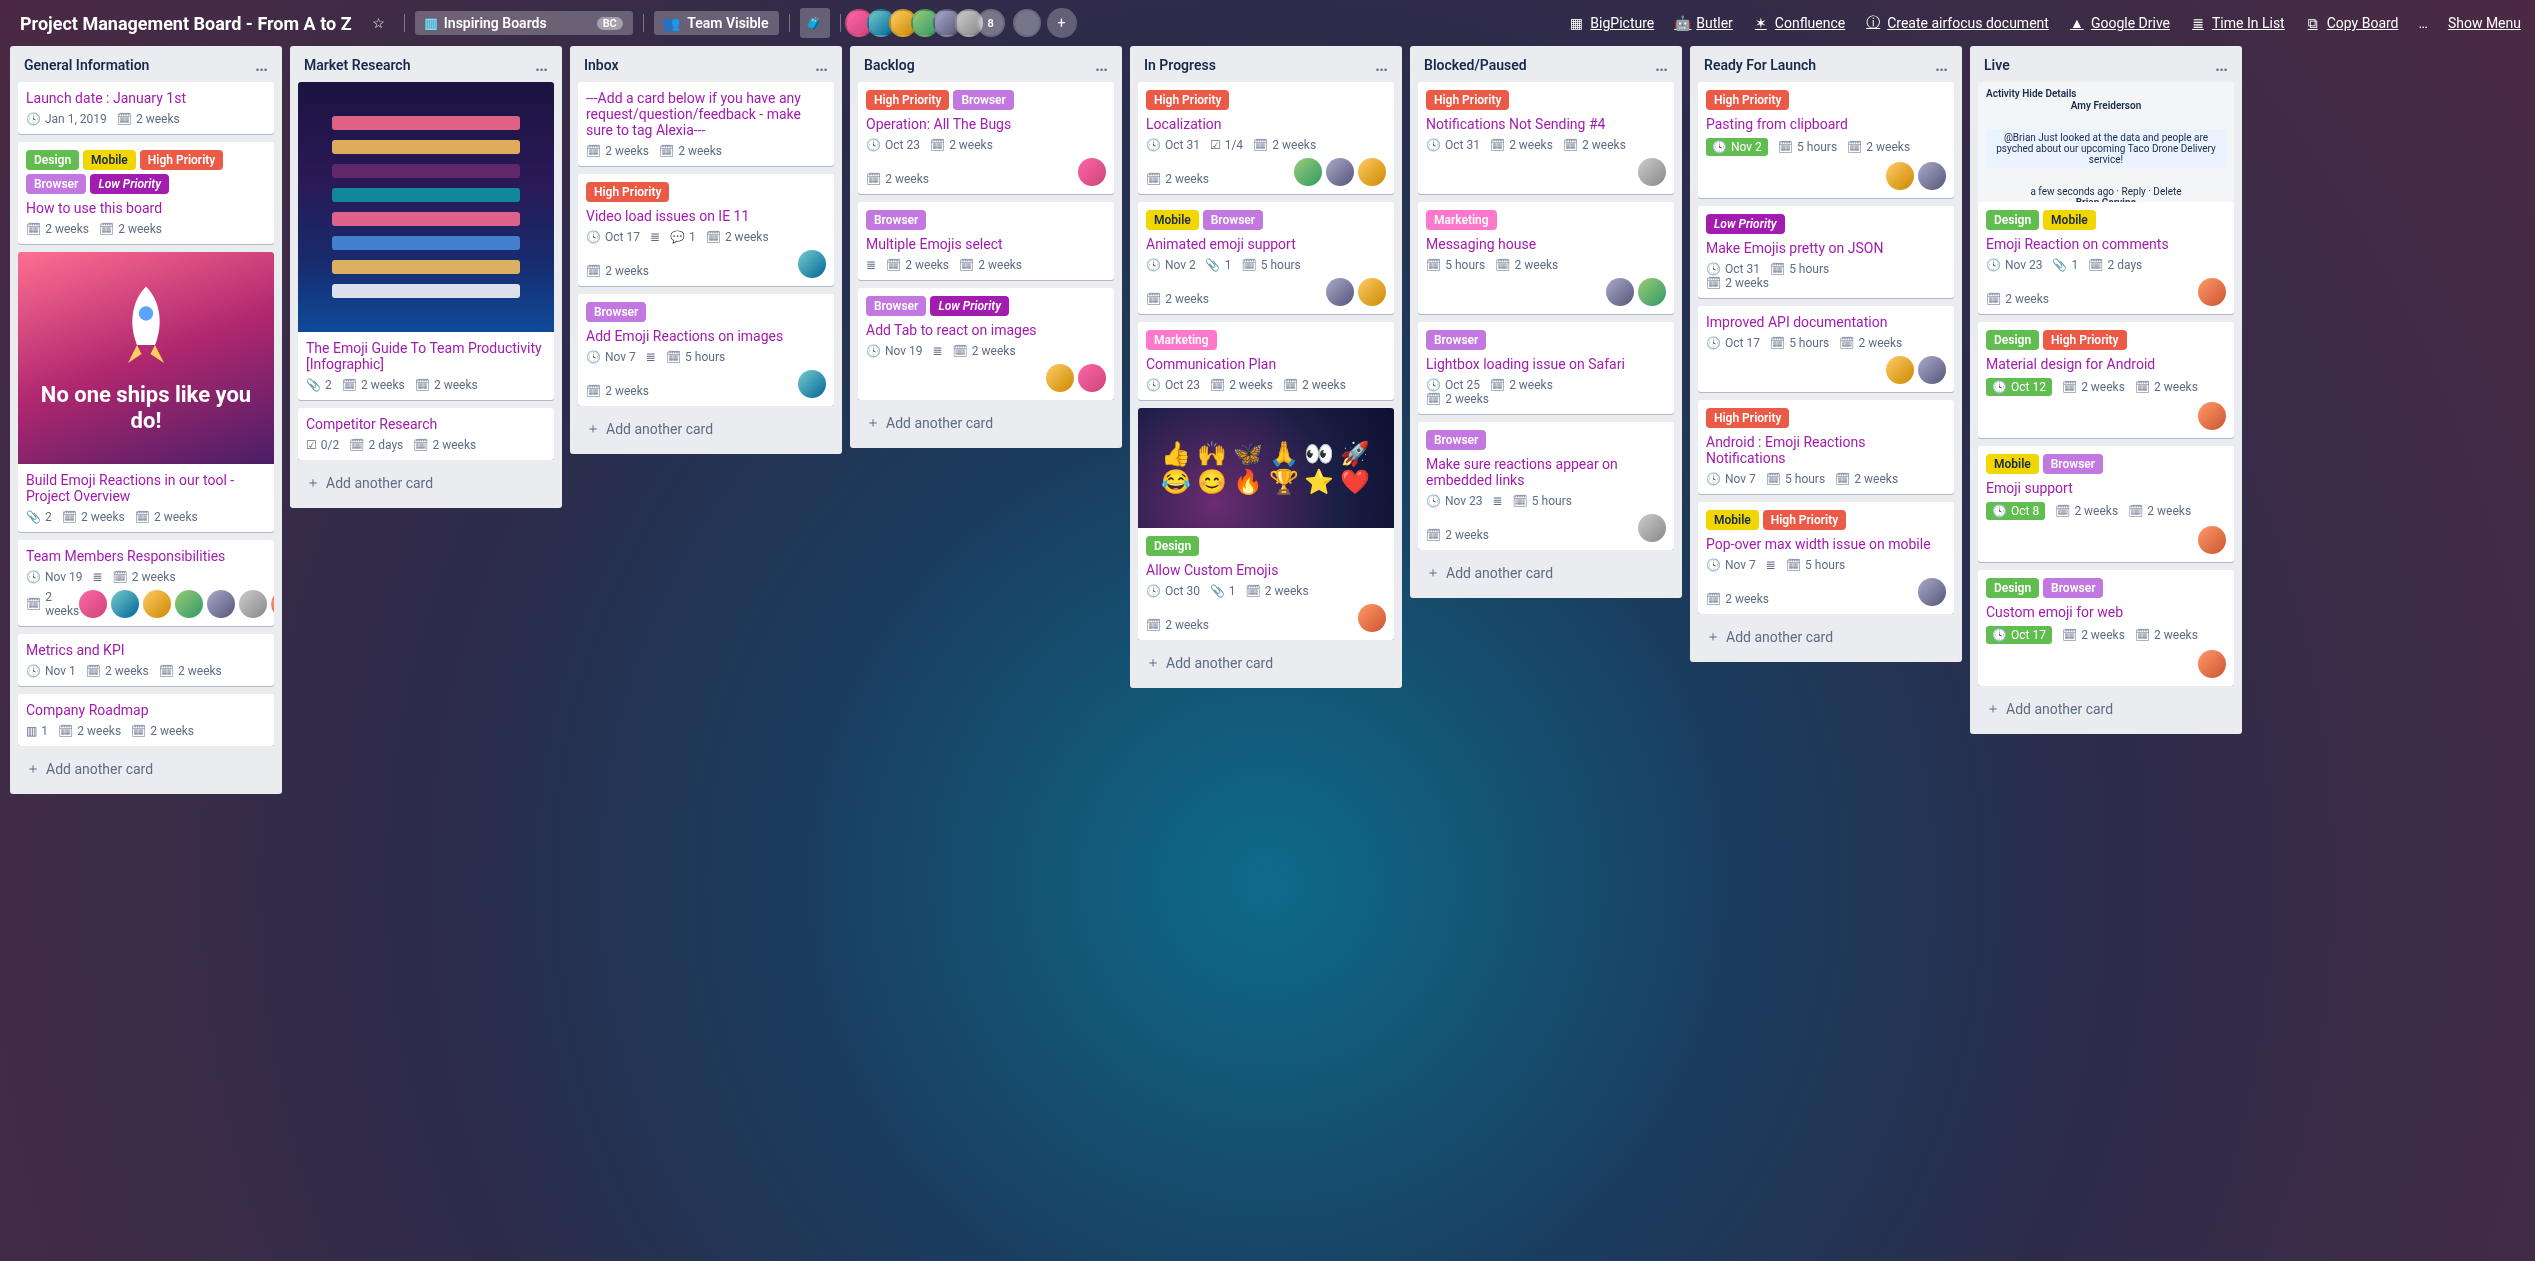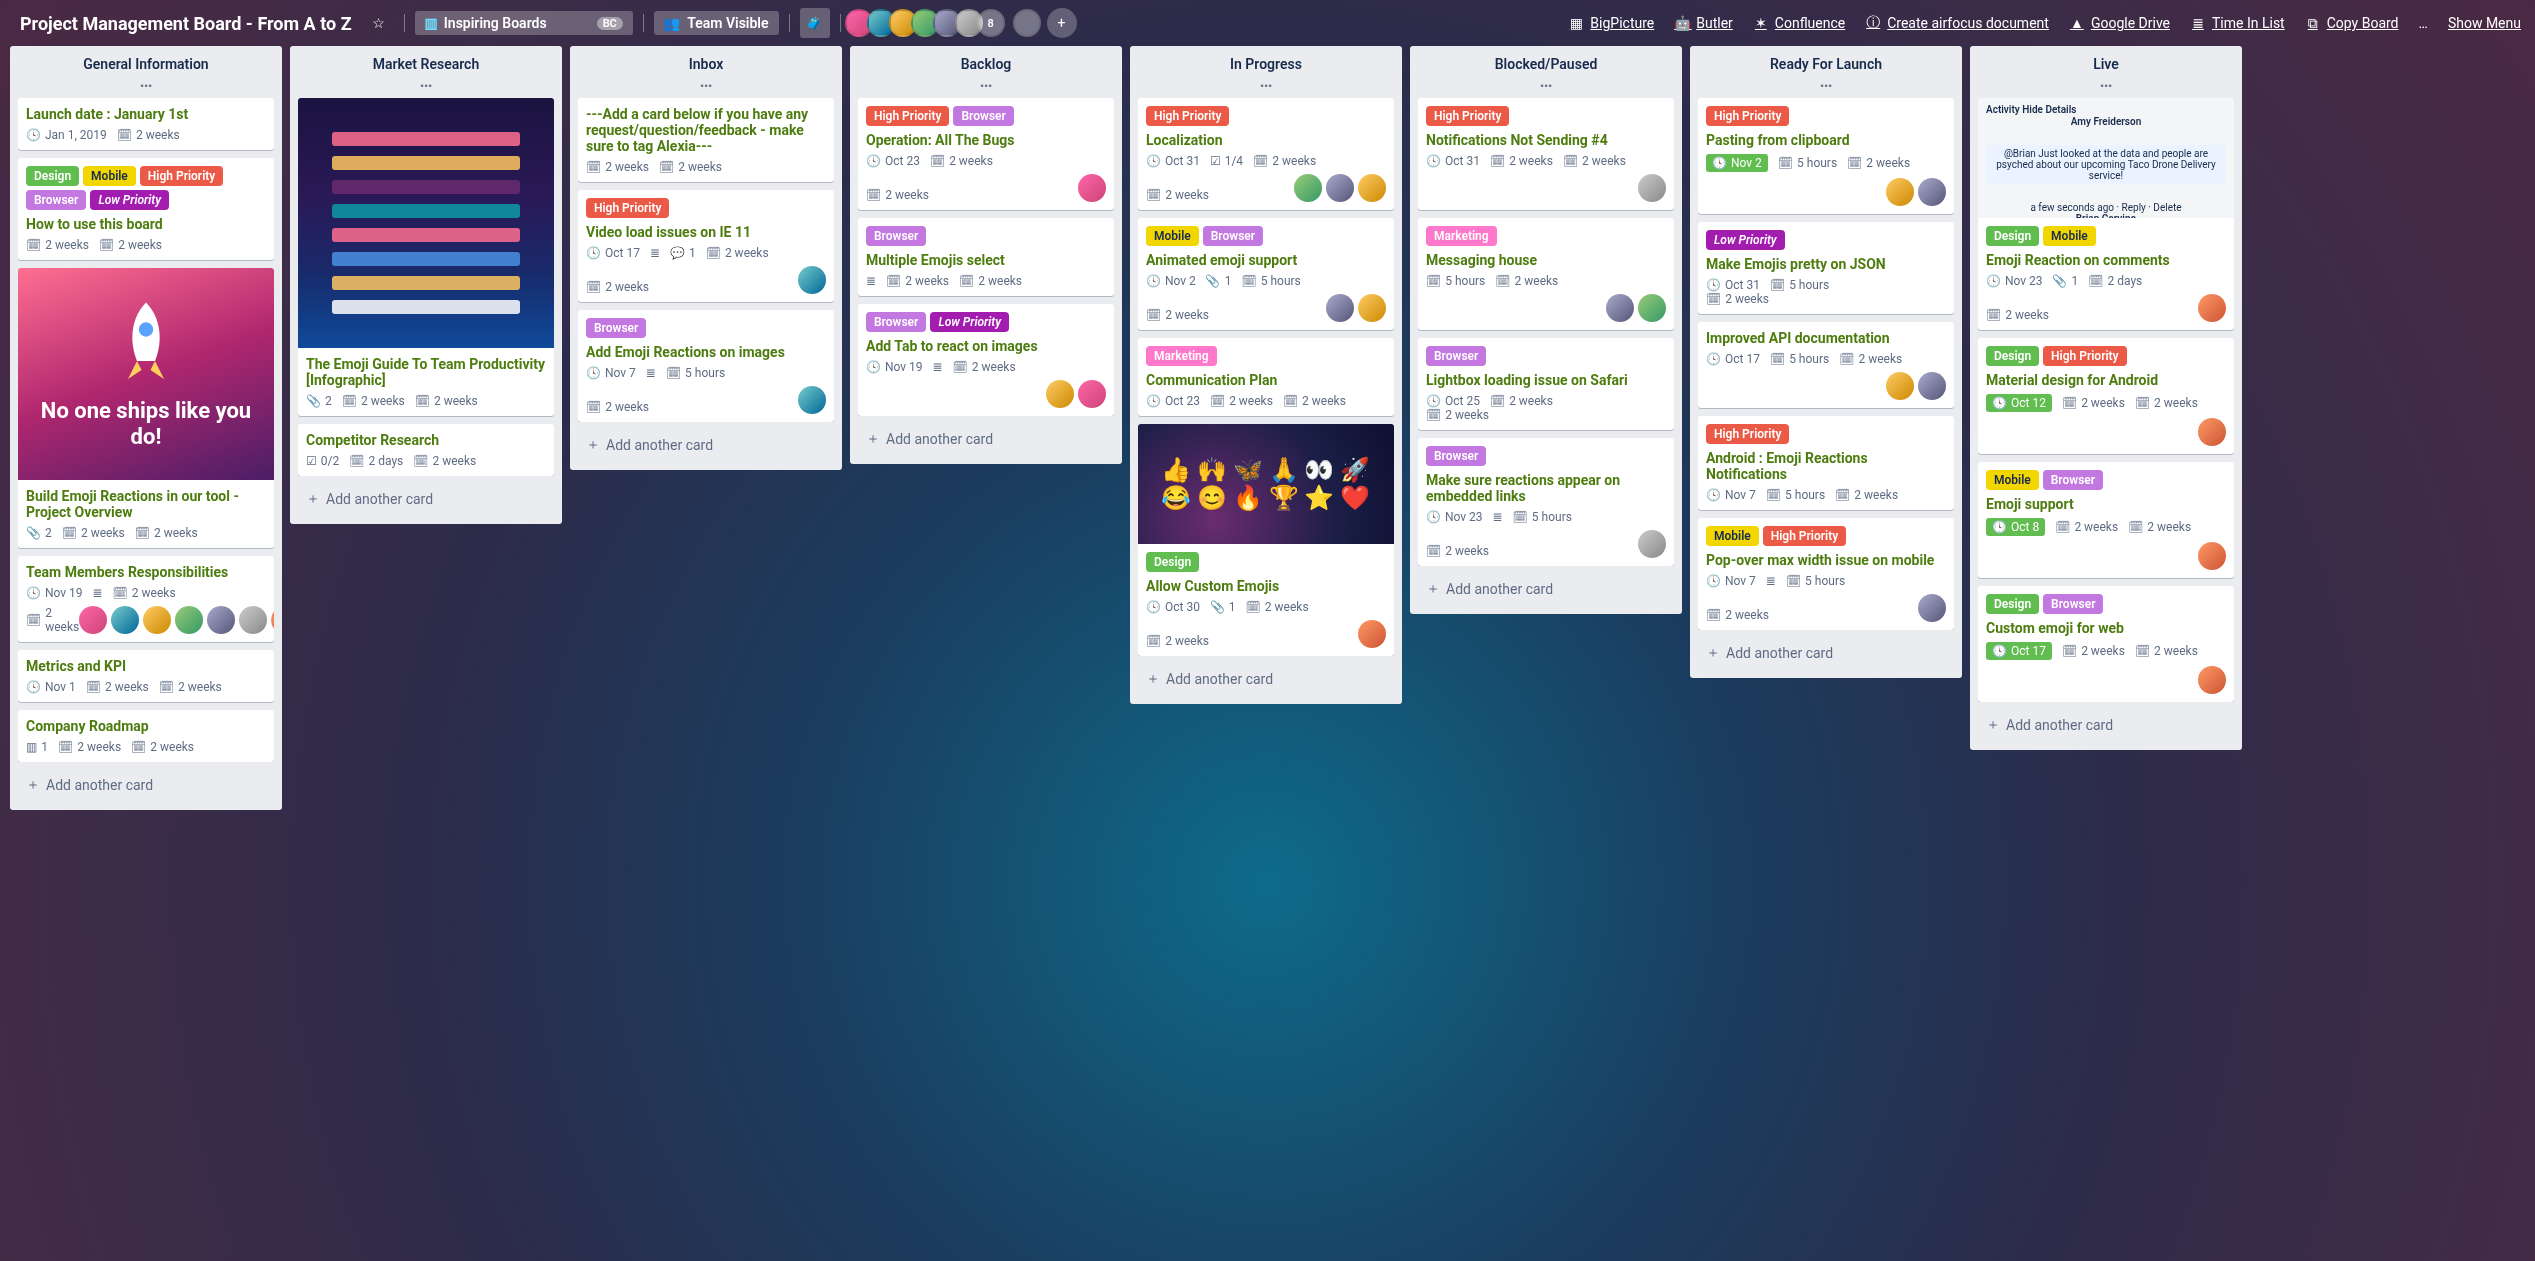--- a/index.html
+++ b/index.html
@@ -63,39 +63,39 @@
     background: #ebecf0;
     border-radius: 3px;
     width: 272px; flex: 0 0 272px;
     padding: 8px 8px 10px 8px;
     display: flex; flex-direction: column;
     max-height: calc(100vh - 70px);
   }
   .list-header {
     display: flex; align-items: center; justify-content: space-between;
     padding: 2px 6px 8px 6px;
-    font-weight: 600; color: #172b4d; flex-direction: column;
+    font-weight: 600; color: #172b4d;
   }
   .list-menu { color: #6b778c; font-size: 18px; line-height: 1; cursor: default; }
 
   .cards { display: flex; flex-direction: column; gap: 8px; overflow-y: auto; }
   .card {
     background: #fff;
     border-radius: 3px;
     box-shadow: 0 1px 0 rgba(9,30,66,.25);
     padding: 8px;
     font-size: 14px;
     display: flex; flex-direction: column;
   }
   .labels { display: flex; flex-wrap: wrap; gap: 4px; margin-bottom: 6px; }
   .label {
     border-radius: 4px; color: #fff; font-size: 12px; font-weight: 600;
     padding: 2px 8px; line-height: 16px;
   }
-  .card-title { margin-bottom: 6px; color: #4d7c0f; font-weight: bold; }
+  .card-title { margin-bottom: 6px; color: #a21caf; }
 
   .badges { display: flex; flex-wrap: wrap; gap: 10px; align-items: center; row-gap: 6px; }
   .badge {
     display: inline-flex; align-items: center; gap: 4px;
     color: #5e6c84; font-size: 12px;
   }
   .badge.due-green { background:#61bd4f; color:#fff; border-radius:3px; padding:2px 6px; }
   .badge .glyph { font-size: 12px; line-height: 1; }
 
   .badges-row { display:flex; align-items:flex-end; justify-content:space-between; }

